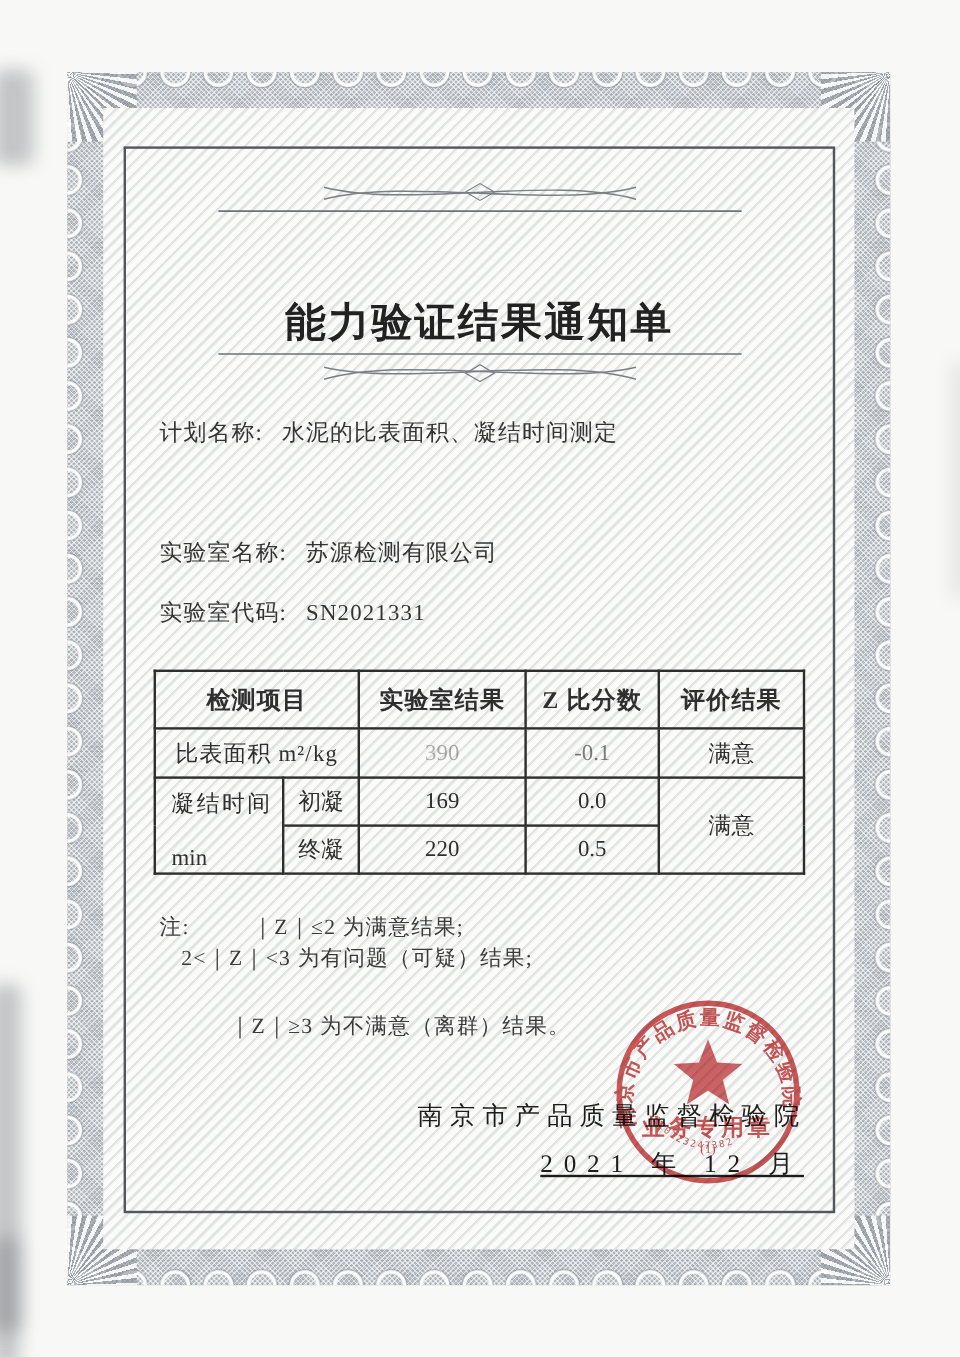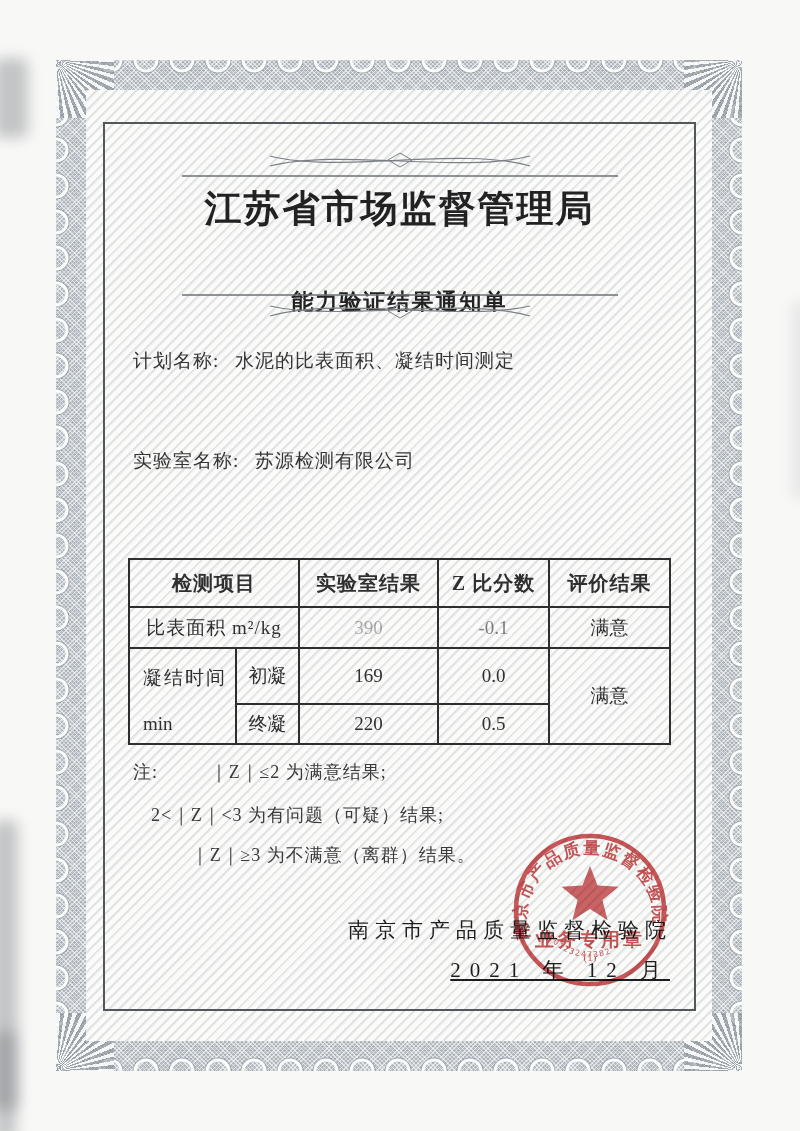--- a/index.html
+++ b/index.html
@@ -52,45 +52,45 @@
   
   .frame { position:absolute; left:17px; top:32px; width:593px; height:889px; border:2px solid #53575c; }
 
   .ornament { position:absolute; left:50%; transform:translateX(-50%); }
   .ornament.top { top:20px; }
   .ornament.bottom { top:166px; }
 
   .doc-title { position:absolute; top:60px; left:0; width:100%; text-align:center;
     font-size:37px; font-weight:bold; letter-spacing:2px; color:#222; }
   .doc-subtitle { position:absolute; top:122px; left:0; width:100%; text-align:center;
-    font-size:22px; font-weight:bold; letter-spacing:2px; color:#222;margin-top:41px; }
+    font-size:34px; font-weight:bold; letter-spacing:2px; color:#222; }
 
   .field { position:absolute; left:28px; font-size:19px; letter-spacing:1px; color:#343434; white-space:nowrap; }
   .field .lbl { margin-right:10px; }
   .f0 { top:224px; } .f1 { top:274px; } .f2 { top:324px; } .f3 { top:374px; }
 
   table.results { position:absolute; left:23px; top:434px; border-collapse:collapse; table-layout:fixed; width:541px; }
   table.results td, table.results th { border:2px solid #2e2e2e; font-size:19px; color:#2f2f2f;
     text-align:center; vertical-align:middle; padding:0 4px; font-weight:normal; }
   table.results th { font-weight:bold; font-size:20px; letter-spacing:1px; height:48px; }
   tr.r1 td { height:41px; }
-  tr.r2 td { height:56px; }
+  tr.r2 td { height:40px; }
   tr.r3 td { height:40px; }
   td.item-left { text-align:left; padding-left:9px; letter-spacing:1px; }
   td.span-item { vertical-align:top; }
   td.span-item .l1 { margin-top:8px; text-align:left; padding-left:9px; letter-spacing:2px; }
   td.span-item .l2 { margin-top:22px; text-align:left; padding-left:9px; }
   .faint-val { color:#5c6372; opacity:.38; filter:blur(.4px); }
   .dim-val { color:#4a4f58; opacity:.62; }
 
   .notes { position:absolute; left:0; top:0; width:100%; font-size:18px; color:#3a3a3a; }
   .note-label { position:absolute; left:28px; top:636px; letter-spacing:1px; }
   .note-line { position:absolute; white-space:nowrap; letter-spacing:1px; }
   .n1 { left:105px; top:636px; }
-  .n2 { left:46px;  top:679px; }
+  .n2 { left:46px;  top:662px; }
   .n3 { left:86px;  top:719px; }
 
   .org-line { position:absolute; right:22px; top:792px; font-size:21px; letter-spacing:6px; color:#1d1d1d; z-index:1; white-space:nowrap; }
   .date-line { position:absolute; right:24px; top:832px; font-size:21px; letter-spacing:9px; color:#1d1d1d; z-index:1; white-space:nowrap;text-decoration:underline; }
 
   .seal { position:absolute; left:399px; top:700px; width:172px; height:176px; z-index:2;
     mix-blend-mode:multiply; opacity:.85; pointer-events:none; }
 </style>
 </head>
 <body>
@@ -116,37 +116,40 @@
   <div class="paper">
     <div class="frame">
 
       <svg class="ornament top" width="460" height="38" viewBox="0 0 460 38">
         <path d="M100,22 C170,4 290,30 360,12" stroke="#7b7f84" fill="none" stroke-width="1.2"></path>
         <path d="M100,12 C170,30 290,2 360,22" stroke="#7b7f84" fill="none" stroke-width="1.2"></path>
         <path d="M218,16 L230,9 L242,16 L230,23 Z" stroke="#7b7f84" fill="none" stroke-width="1"></path>
         <line x1="12" y1="32" x2="448" y2="32" stroke="#6e7control2" stroke-width="1.4" style="stroke:#6e7276"></line>
       </svg>
 
-      <div class="doc-title">江苏省市场监督管理局</div>
       <div class="doc-subtitle">能力验证结果通知单</div>
 
       <svg class="ornament bottom" width="460" height="38" viewBox="0 0 460 38">
         <line x1="12" y1="5" x2="448" y2="5" stroke="#6e7276" stroke-width="1.4"></line>
         <path d="M100,16 C170,32 290,6 360,26" stroke="#7b7f84" fill="none" stroke-width="1.2"></path>
         <path d="M100,26 C170,6 290,32 360,16" stroke="#7b7f84" fill="none" stroke-width="1.2"></path>
         <path d="M218,21 L230,14 L242,21 L230,28 Z" stroke="#7b7f84" fill="none" stroke-width="1"></path>
       </svg>
 
       <div class="field f0">
         <span class="lbl">计划名称:</span>
         <span class="val">水泥的比表面积、凝结时间测定</span>
       </div>
       <div class="field f2">
         <span class="lbl">实验室名称:</span>
         <span class="val">苏源检测有限公司</span>
+      </div>
+      <div class="field f3">
+        <span class="lbl">实验室代码:</span>
+        <span class="val">SN2021331</span>
       </div>
 
       <table class="results">
         <colgroup>
           <col style="width:107px">
             <col style="width:63px">
             <col style="width:139px">
           <col style="width:111px">
             <col style="width:121px">
         </colgroup>

